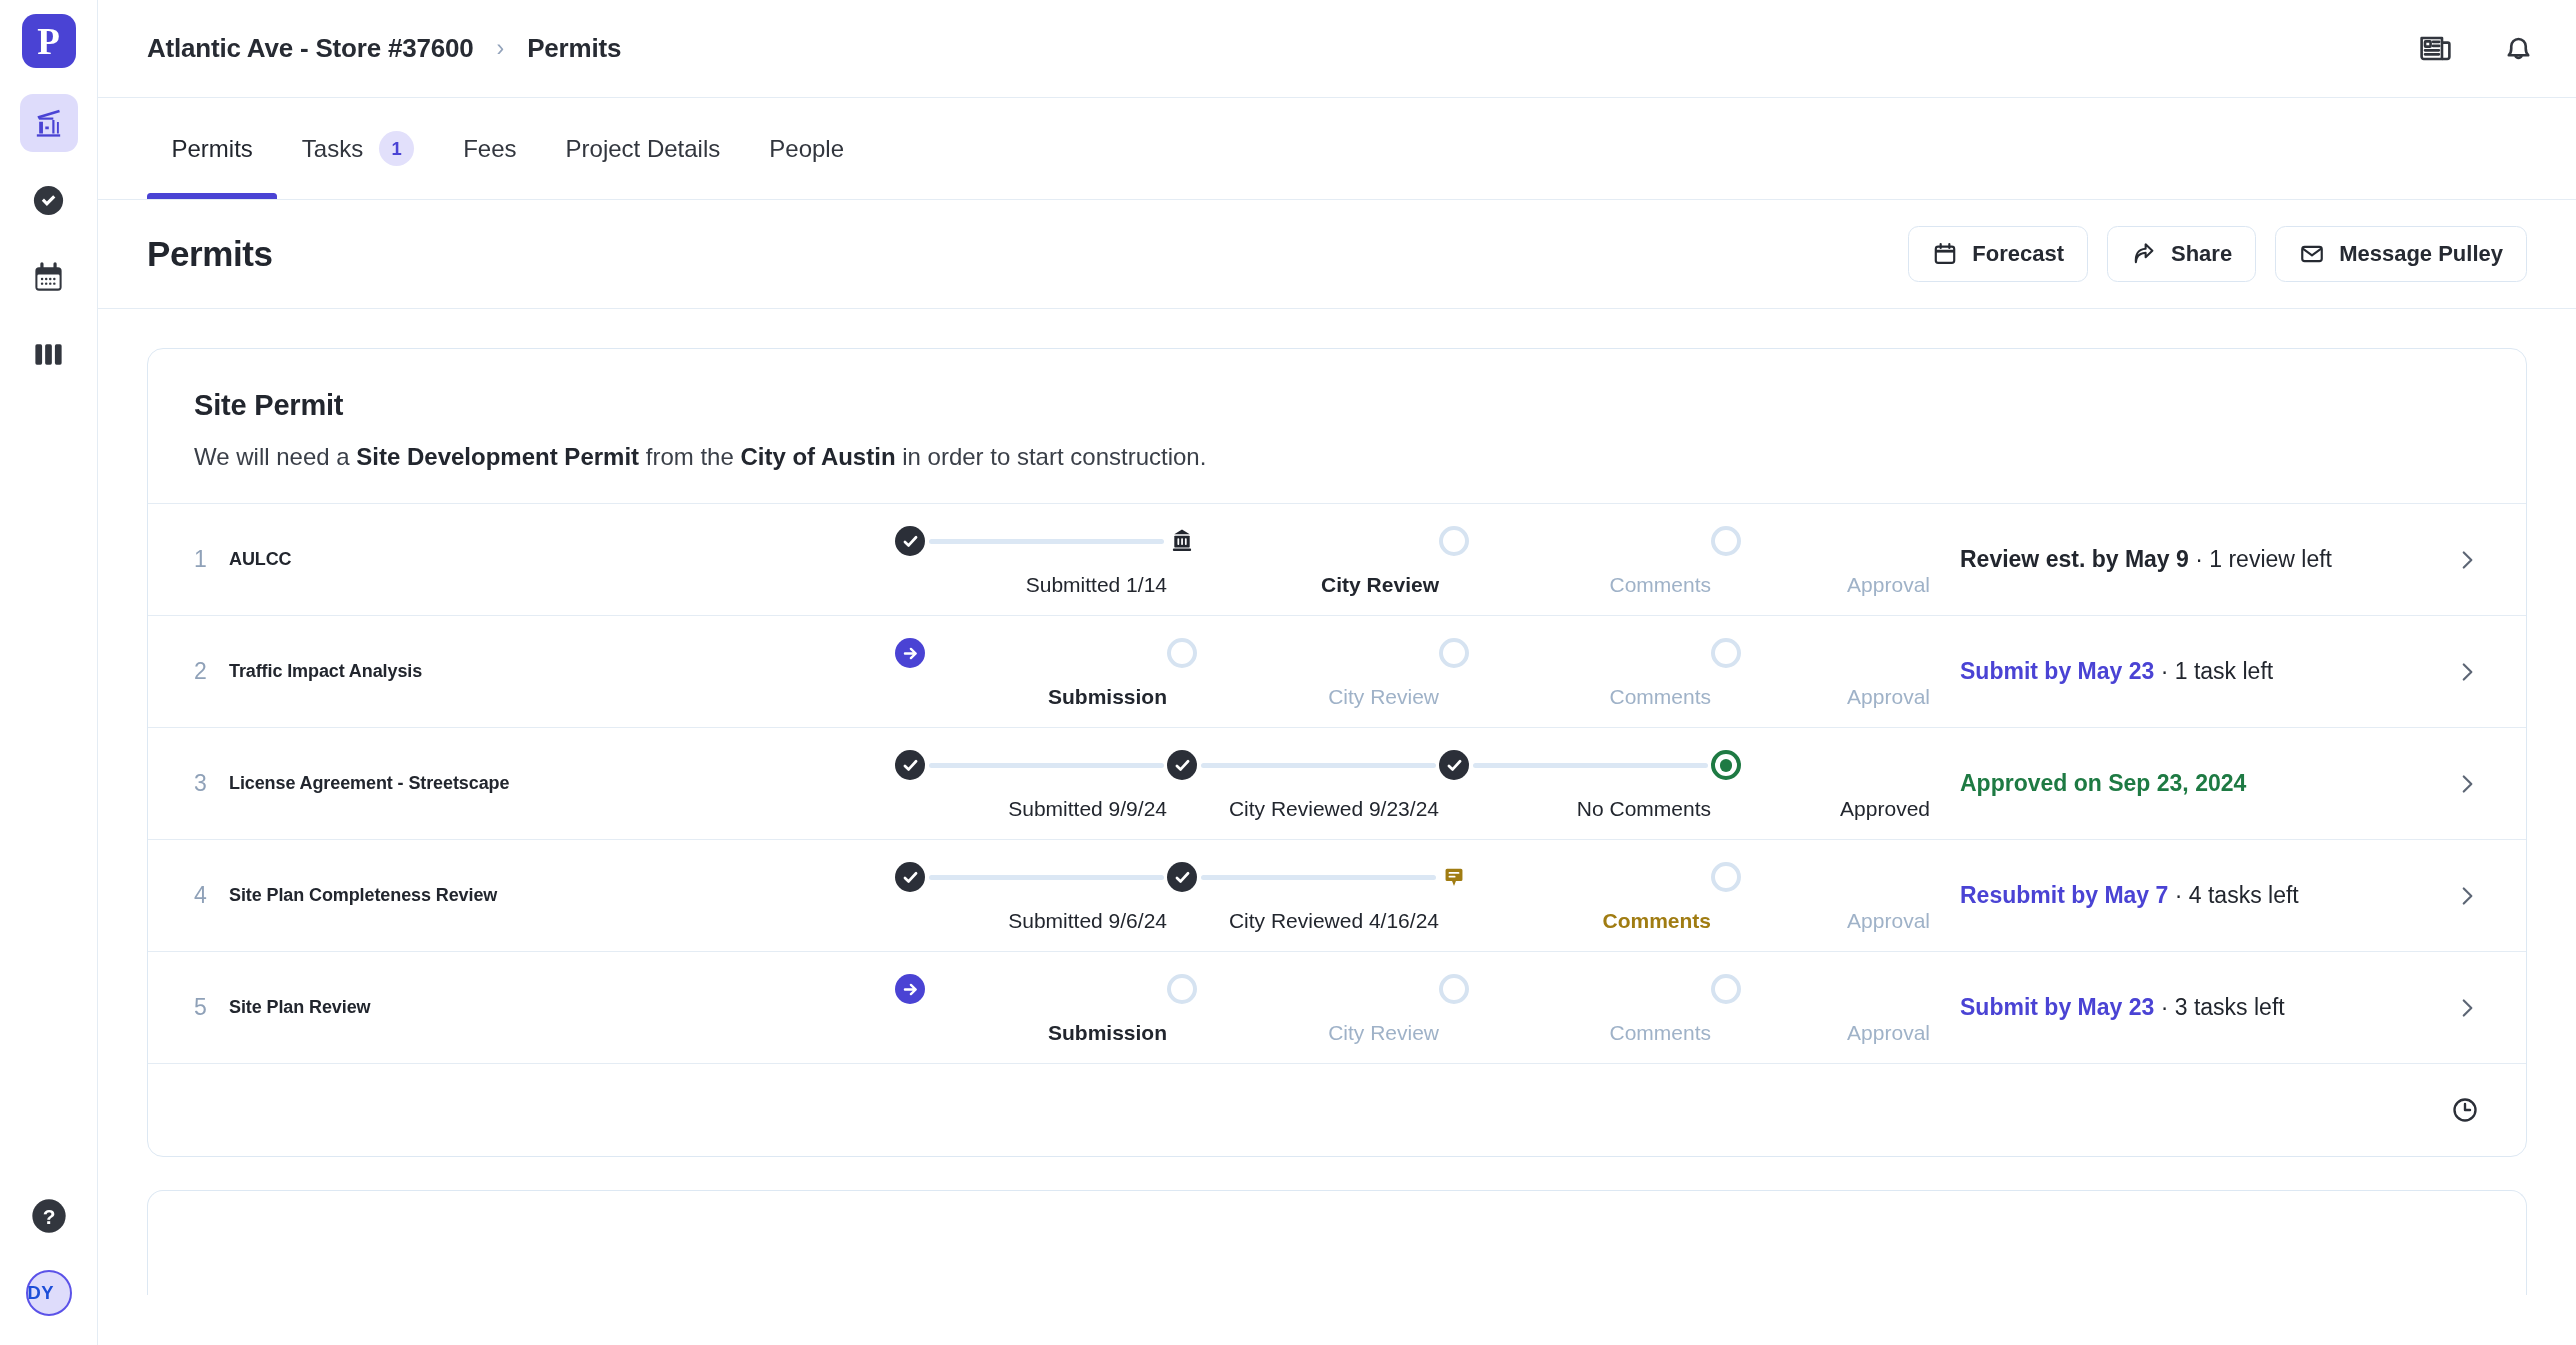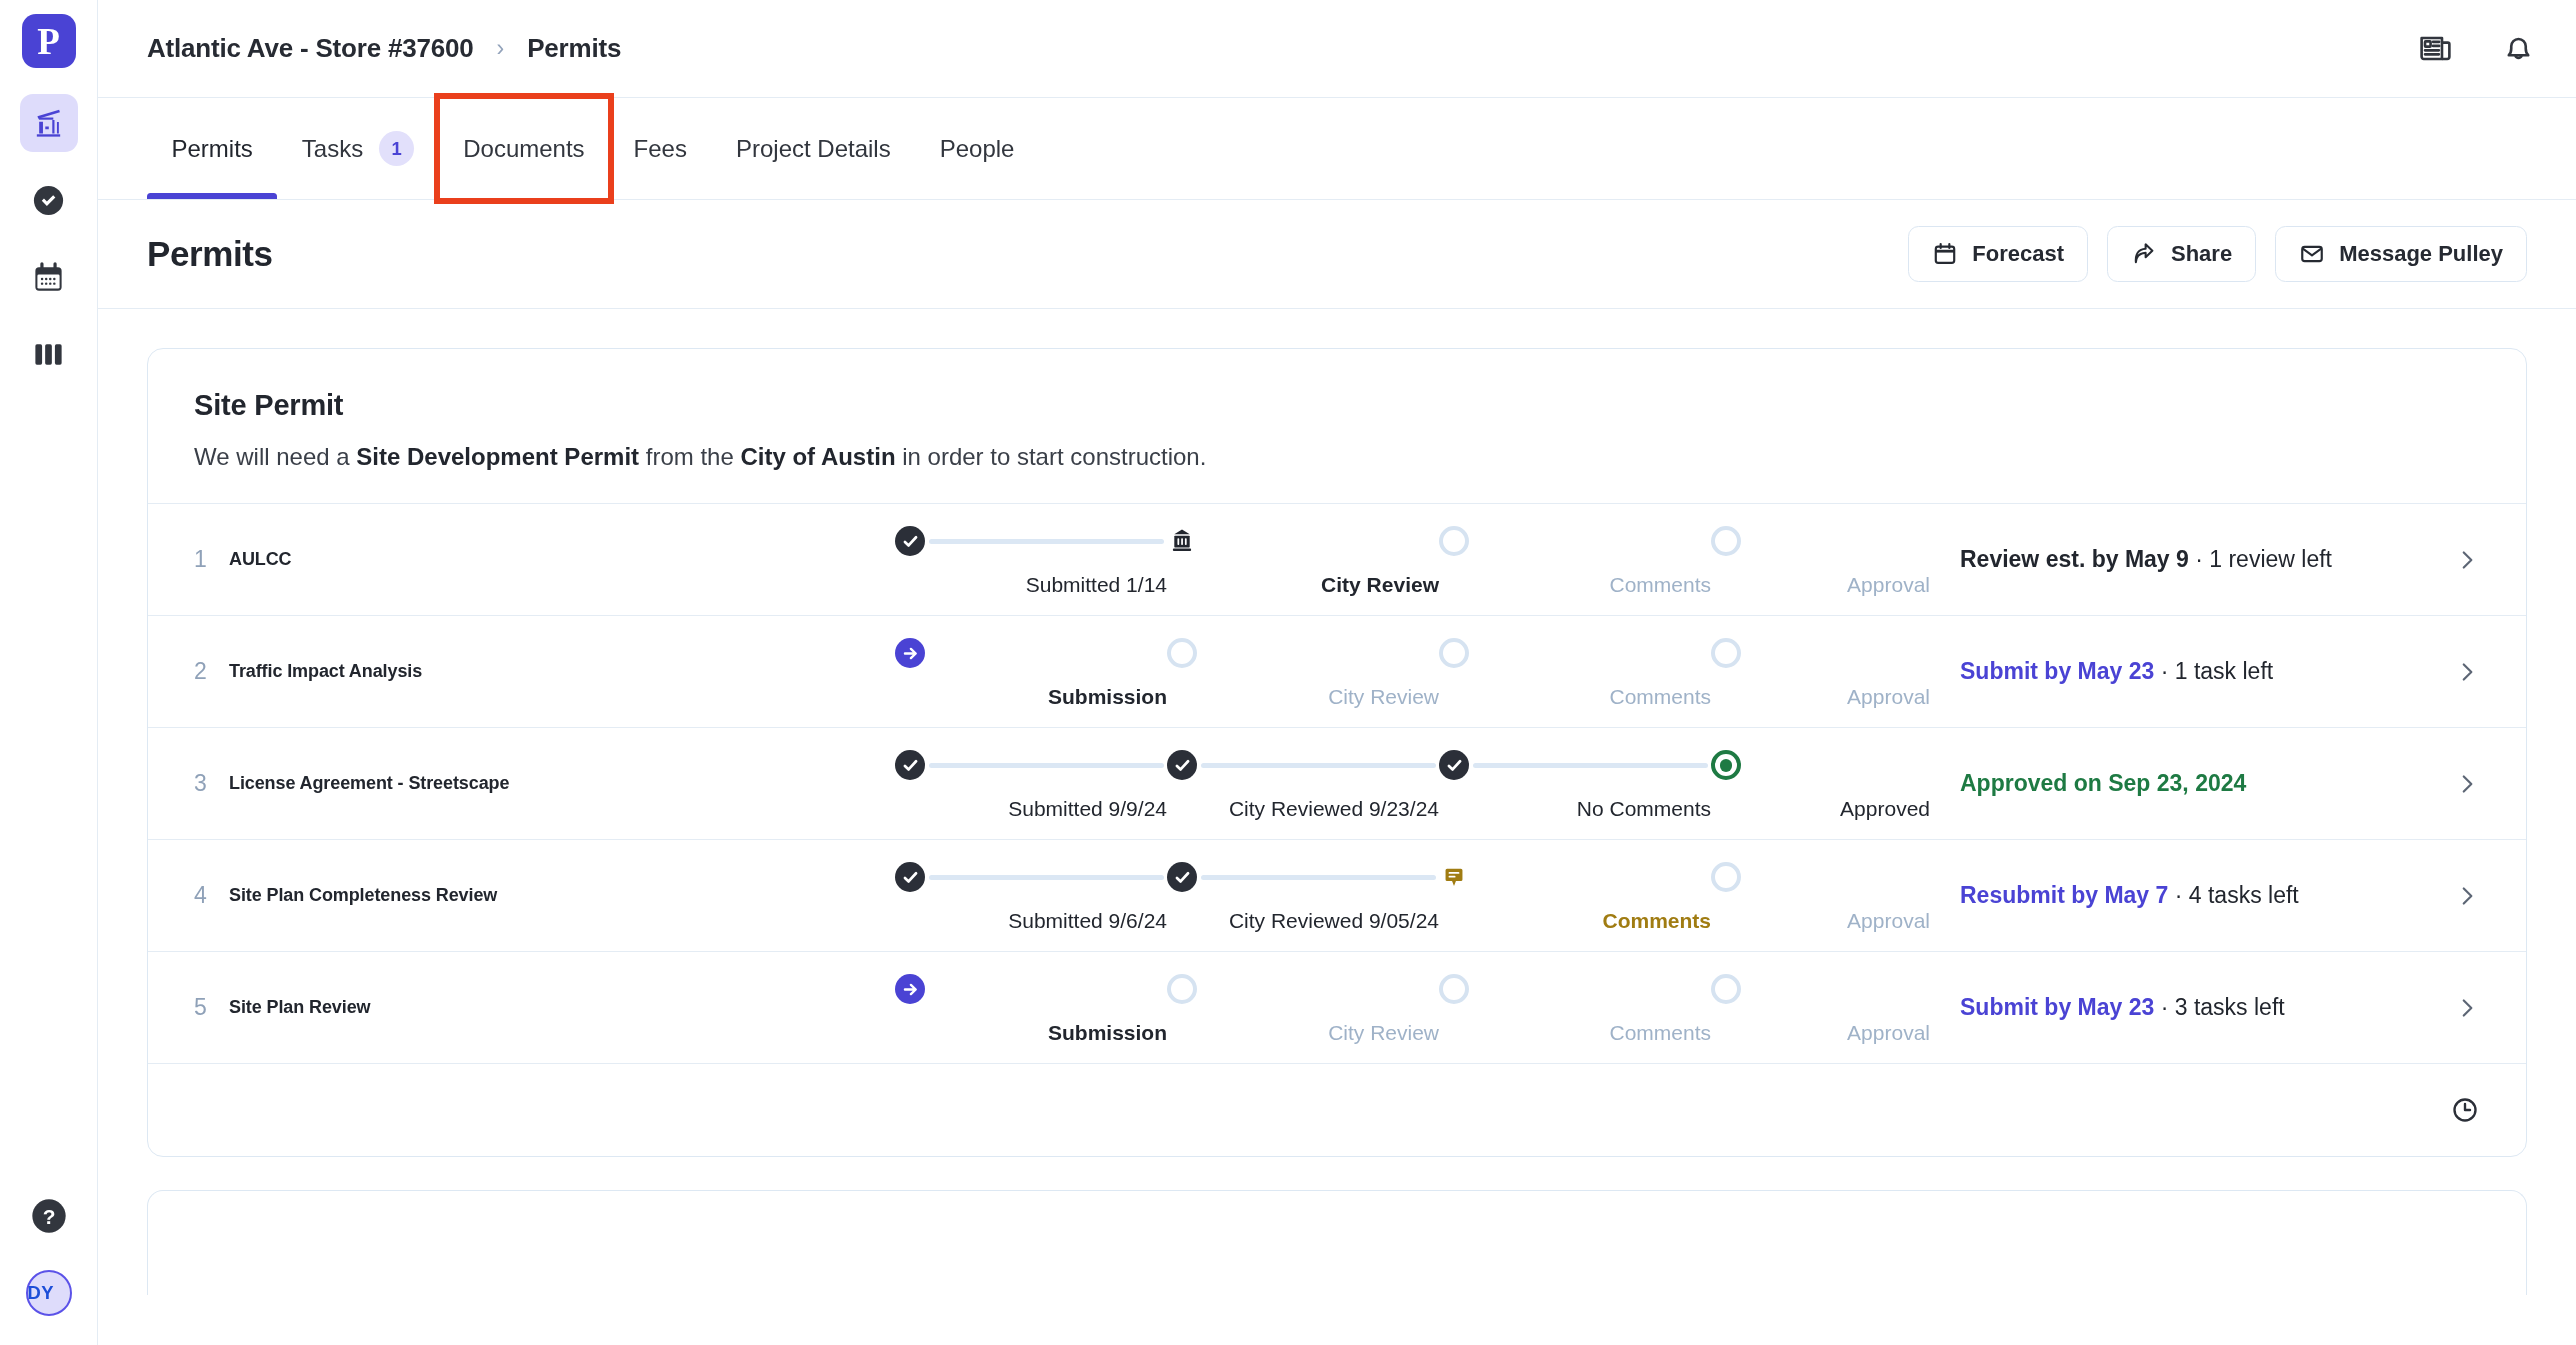--- a/index.html
+++ b/index.html
@@ -270,23 +270,20 @@
     </div>
 
     <div class="tabbar">
       <div class="tab active">
         <span class="tab-label">Permits</span>
       </div>
       <div class="tab">
         <span class="tab-label">Tasks</span>
         <span class="tab-badge">1</span>
       </div>
-      <div class="tab highlighted">
-        <span class="tab-label">Documents</span>
-      </div>
       <div class="tab">
         <span class="tab-label">Fees</span>
       </div>
       <div class="tab">
         <span class="tab-label">Project Details</span>
       </div>
       <div class="tab">
         <span class="tab-label">People</span>
       </div>
     </div>
@@ -505,21 +502,21 @@
             </div>
             <div class="step step-w2">
               <div class="step-top">
                 <span class="dot done">
                   <svg width="19" height="19" viewBox="0 0 24 24" fill="none" stroke="#fff" stroke-width="3.4" stroke-linecap="round" stroke-linejoin="round">
                       <path d="M5 12.6l4.6 4.4L19 6.6"></path>
                     </svg>
                 </span>
                 <span class="connector"></span>
               </div>
-              <div class="step-label lbl-dark">City Reviewed 9/05/24</div>
+              <div class="step-label lbl-dark">City Reviewed 4/16/24</div>
             </div>
             <div class="step step-w3">
               <div class="step-top">
                 <span class="dot-comment">
                   <svg width="26" height="26" viewBox="0 0 24 24" fill="currentColor">
                     <path d="M5.6 4.4h12.8a1.4 1.4 0 0 1 1.4 1.4v8.4a1.4 1.4 0 0 1-1.4 1.4h-4.6L12 20.4l-1.8-4.8H5.6a1.4 1.4 0 0 1-1.4-1.4V5.8a1.4 1.4 0 0 1 1.4-1.4z"></path>
                     <g fill="#fff">
                         <rect x="7" y="7.4" width="10" height="1.7" rx=".8"></rect>
                         <rect x="7" y="10.8" width="6.4" height="1.7" rx=".8"></rect>
                       </g>

